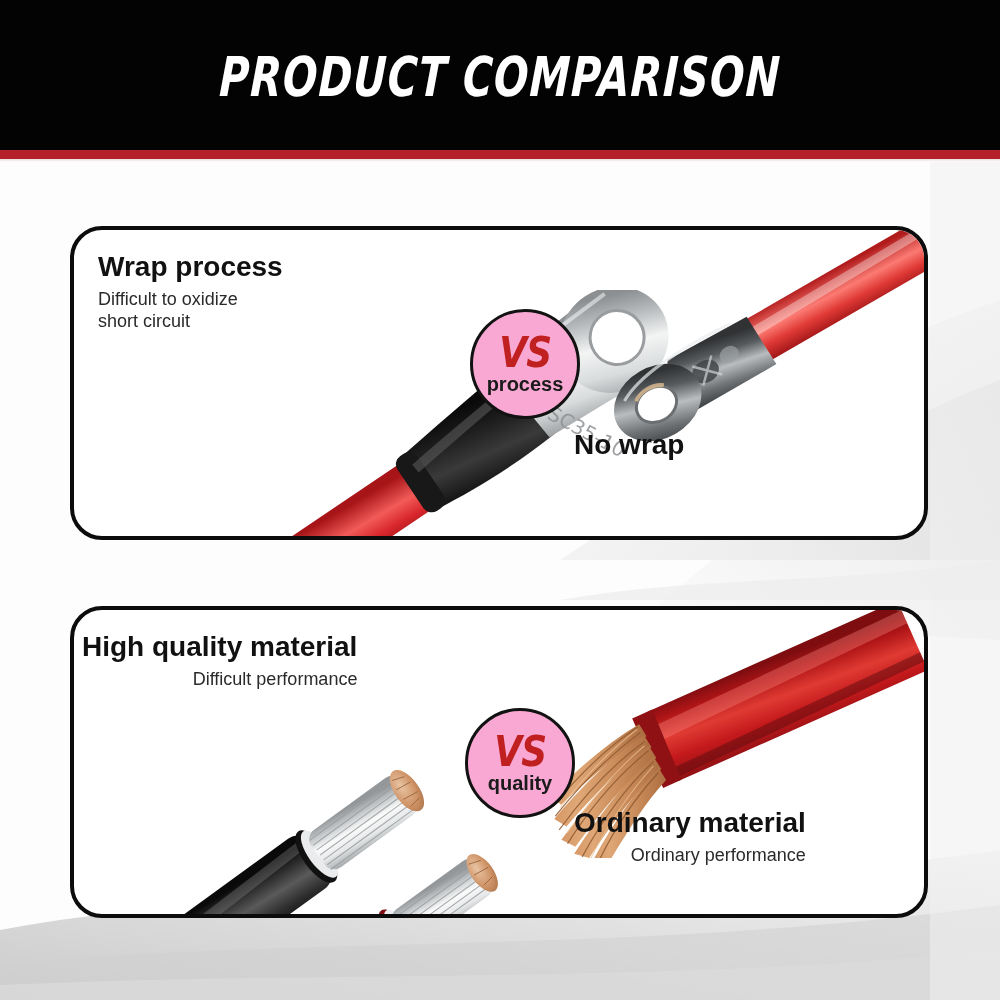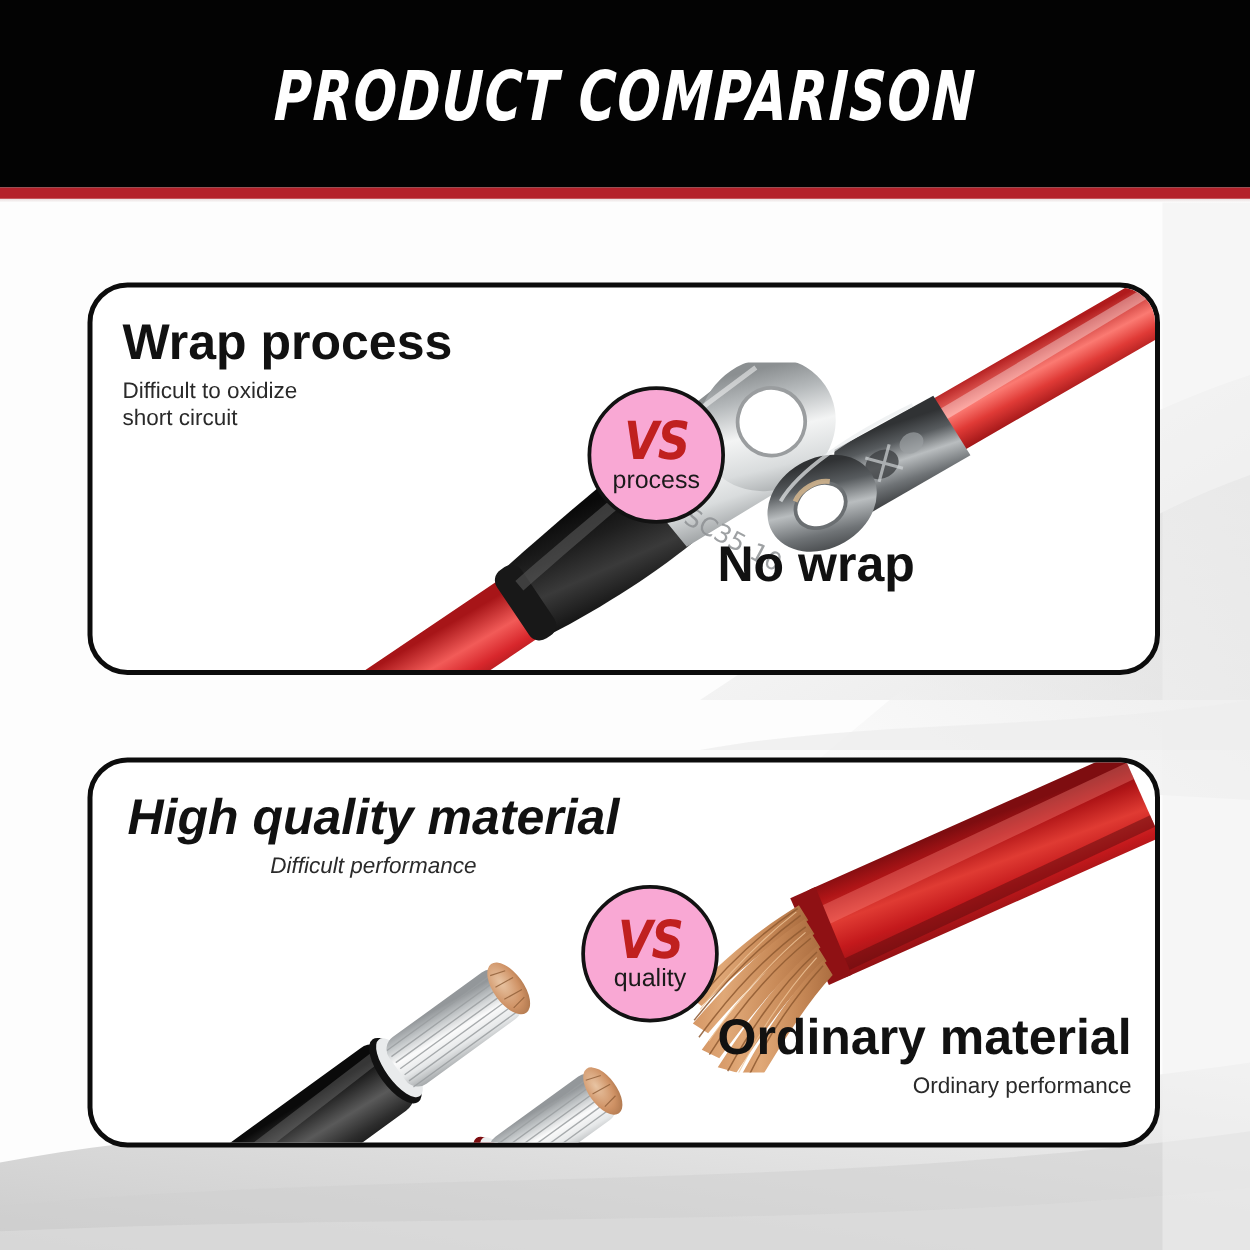--- a/index.html
+++ b/index.html
@@ -61,32 +61,32 @@
     border-radius:32px;
     z-index:3;
     overflow:hidden;
   }
   #card-wrap  { left:70px; top:226px; width:858px; height:314px; }
   #card-mat   { left:70px; top:606px; width:858px; height:312px; }
 
   
   .txt-block { position:absolute; z-index:6; }
   .headline {
-    font-size:40px; font-weight:bold; color:#111111;
+    font-size:28px; font-weight:bold; color:#111111;
     line-height:1.1; white-space:nowrap;
   }
   .subline {
     font-size:18px; font-weight:normal; color:#2a2a2a;
     line-height:1.22; margin-top:6px;
   }
   .subline span { display:block; white-space:nowrap; }
 
   #wrap-left-text  { left:24px;  top:22px;  text-align:left; }
   #wrap-right-text { left:500px; top:200px; text-align:center; }
-  #mat-left-text   { left:28px;  top:22px;  text-align:center;font-style:italic; }
+  #mat-left-text   { left:8px;  top:22px;  text-align:right; }
   #mat-right-text  { left:500px; top:198px; text-align:right; }
 
   
   .vs-badge {
     position:absolute;
     width:110px; height:110px;
     border-radius:50%;
     background:#f9a8d4;
     border:3px solid #121212;
     z-index:9;
@@ -98,21 +98,21 @@
   .vs-text {
     color:#c0201f;
     font-family:"DejaVu Sans Condensed","Liberation Sans", sans-serif;
     font-size:42px; font-weight:bold; font-style:italic;
     line-height:0.92;
     letter-spacing:-1px;
     transform:scaleX(0.95);
   }
   .vs-label {
     color:#1a1a1a;
-    font-size:20px; font-weight:normal;
+    font-size:20px; font-weight:bold;
     line-height:1; margin-top:2px;
   }
 
   
   .art { position:absolute; z-index:4; }
 
   
   #art-wrap-lug { left:120px; top:60px; width:560px; height:300px; }
   
   #art-nowrap-lug { left:520px; top:-8px; width:420px; height:220px; }

